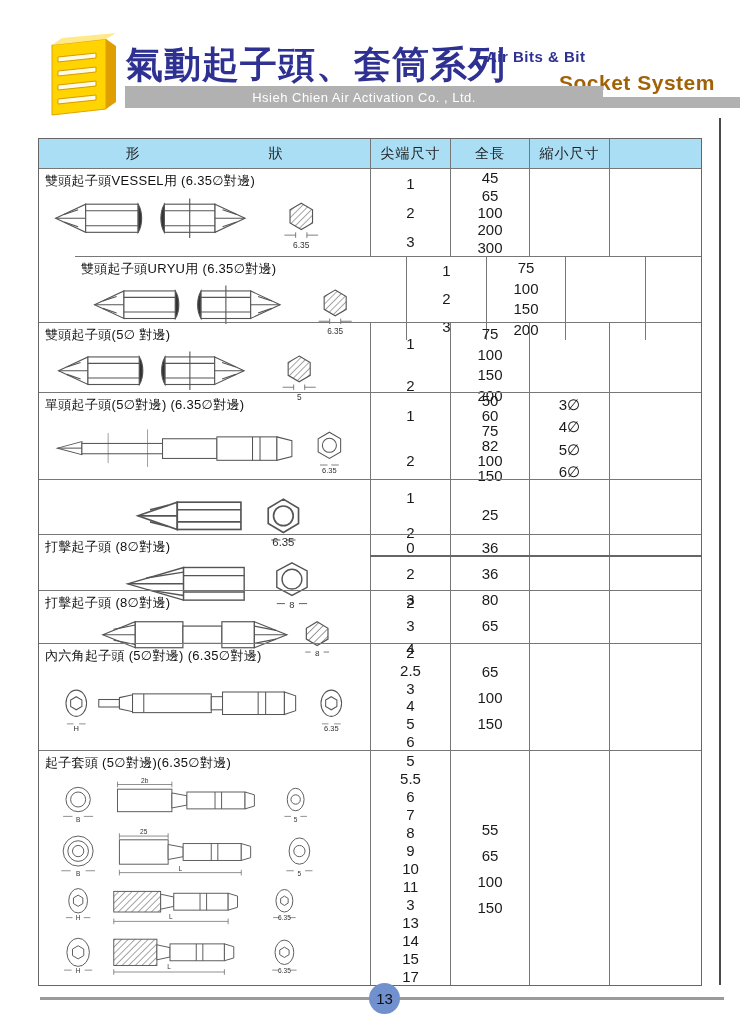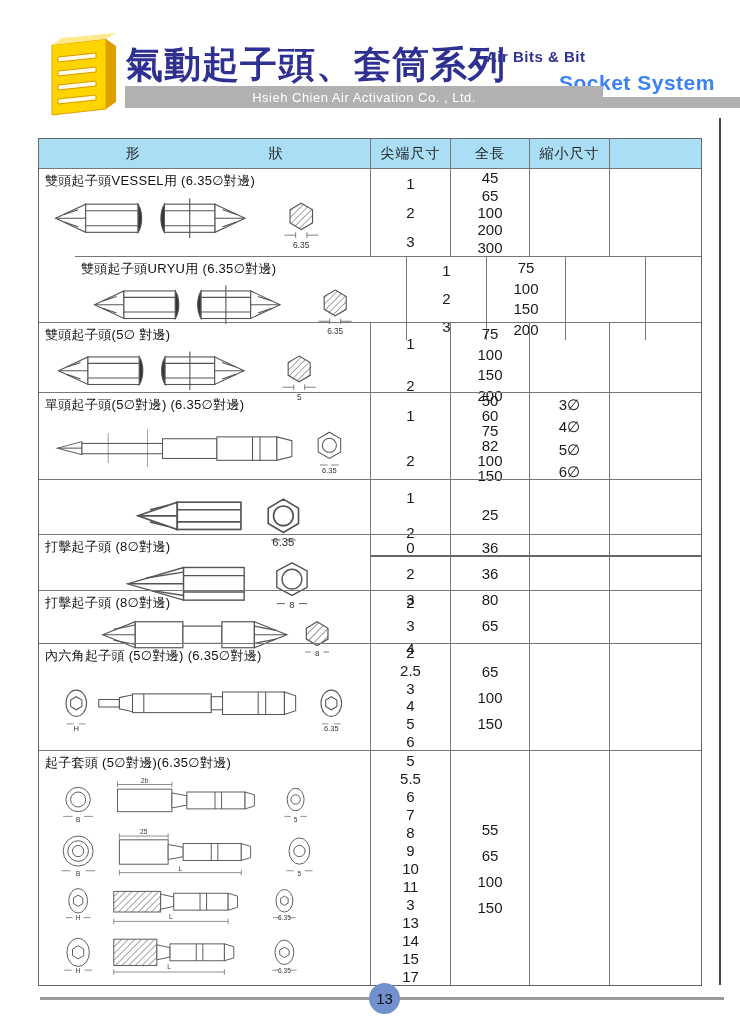--- a/index.html
+++ b/index.html
@@ -13,21 +13,21 @@
   .title-zh{
     position:absolute;left:126px;top:40px;width:370px;
     font-size:37px;font-weight:800;color:#2e3192;letter-spacing:1px;white-space:nowrap;
   }
   .title-en1{
     position:absolute;left:486px;top:48px;font-size:15px;font-weight:bold;
     color:#2e3192;white-space:nowrap;letter-spacing:0.5px;
   }
   .title-en2{
     position:absolute;left:559px;top:71px;font-size:21px;font-weight:bold;
-    color:#3b82f6;white-space:nowrap;letter-spacing:0.5px;
+    color:#a16207;white-space:nowrap;letter-spacing:0.5px;
   }
   .company-bar{
     position:absolute;left:125px;top:86px;width:478px;height:22px;background:#b1b1b1;
     display:flex;align-items:center;justify-content:center;
     color:#ffffff;font-size:13px;letter-spacing:0.5px;white-space:nowrap;
   }
   .company-bar-ext{
     position:absolute;left:603px;top:97px;width:137px;height:11px;background:#b1b1b1;
   }
   .right-rule{

